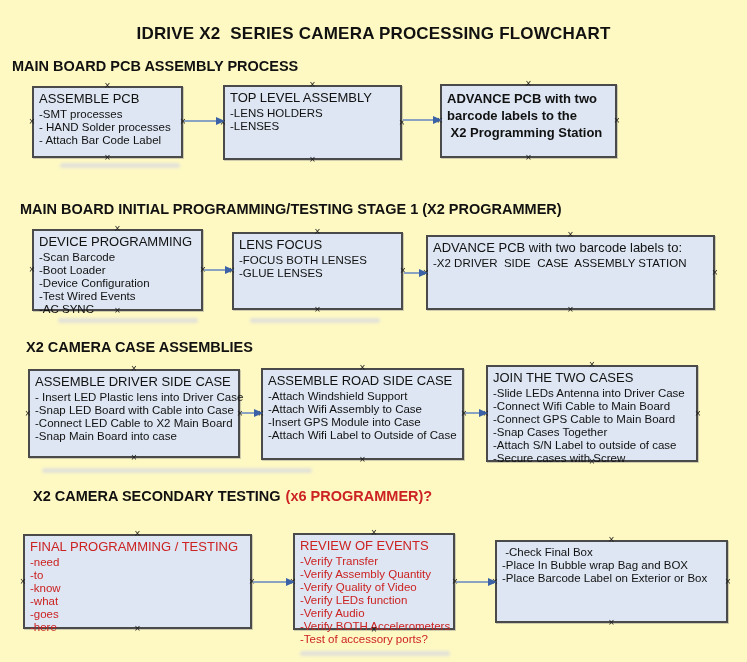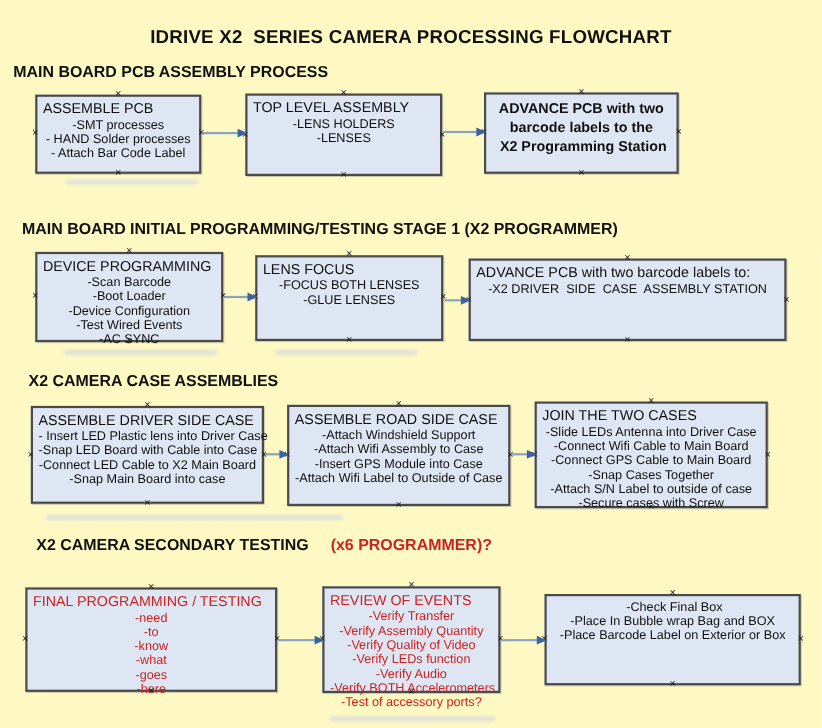--- a/index.html
+++ b/index.html
@@ -17,30 +17,30 @@
     font-family:"Liberation Sans",sans-serif;color:var(--black-text);
     overflow:hidden;
   }
   .page-title{
     position:absolute;left:0;right:0;top:24px;text-align:center;
     font-size:17px;font-weight:bold;letter-spacing:.2px;white-space:pre;
   }
   .section-heading{
     position:absolute;font-size:14.5px;font-weight:bold;white-space:pre;
   }
-  .section-heading .red{color:var(--red-text);margin-left:20px;}
+  .section-heading .red{color:var(--red-text);margin-left:5px;}
   .fcbox{
     position:absolute;background:var(--box-fill);
     border:2px solid var(--box-border);
     padding:3px 5px 0 5px;overflow:visible;
     box-shadow:1px 1px 0 rgba(120,120,130,.35);
   }
   .fcbox-title{font-size:13px;font-weight:normal;line-height:16px;white-space:pre;}
   .fcbox-items{margin-top:1px;}
-  .fcbox-items .item{font-size:11.5px;line-height:13px;white-space:pre;text-align:center;}
+  .fcbox-items .item{font-size:11.5px;line-height:13px;white-space:pre;}
   .fcbox-items.bold .item{font-size:13px;font-weight:bold;line-height:17px;}
   .fcbox.red .fcbox-title,.fcbox.red .fcbox-items .item{color:var(--red-text);}
   .cp{
     position:absolute;font-size:10px;line-height:10px;color:#1c1c1c;
     font-weight:normal;pointer-events:none;
   }
   .cp-t{top:-2px;left:50%;transform:translate(-50%,-50%);}
   .cp-b{bottom:-2px;left:50%;transform:translate(-50%,50%);}
   .cp-l{left:-2px;top:50%;transform:translate(-50%,-50%);}
   .cp-r{right:-2px;top:50%;transform:translate(50%,-50%);}

